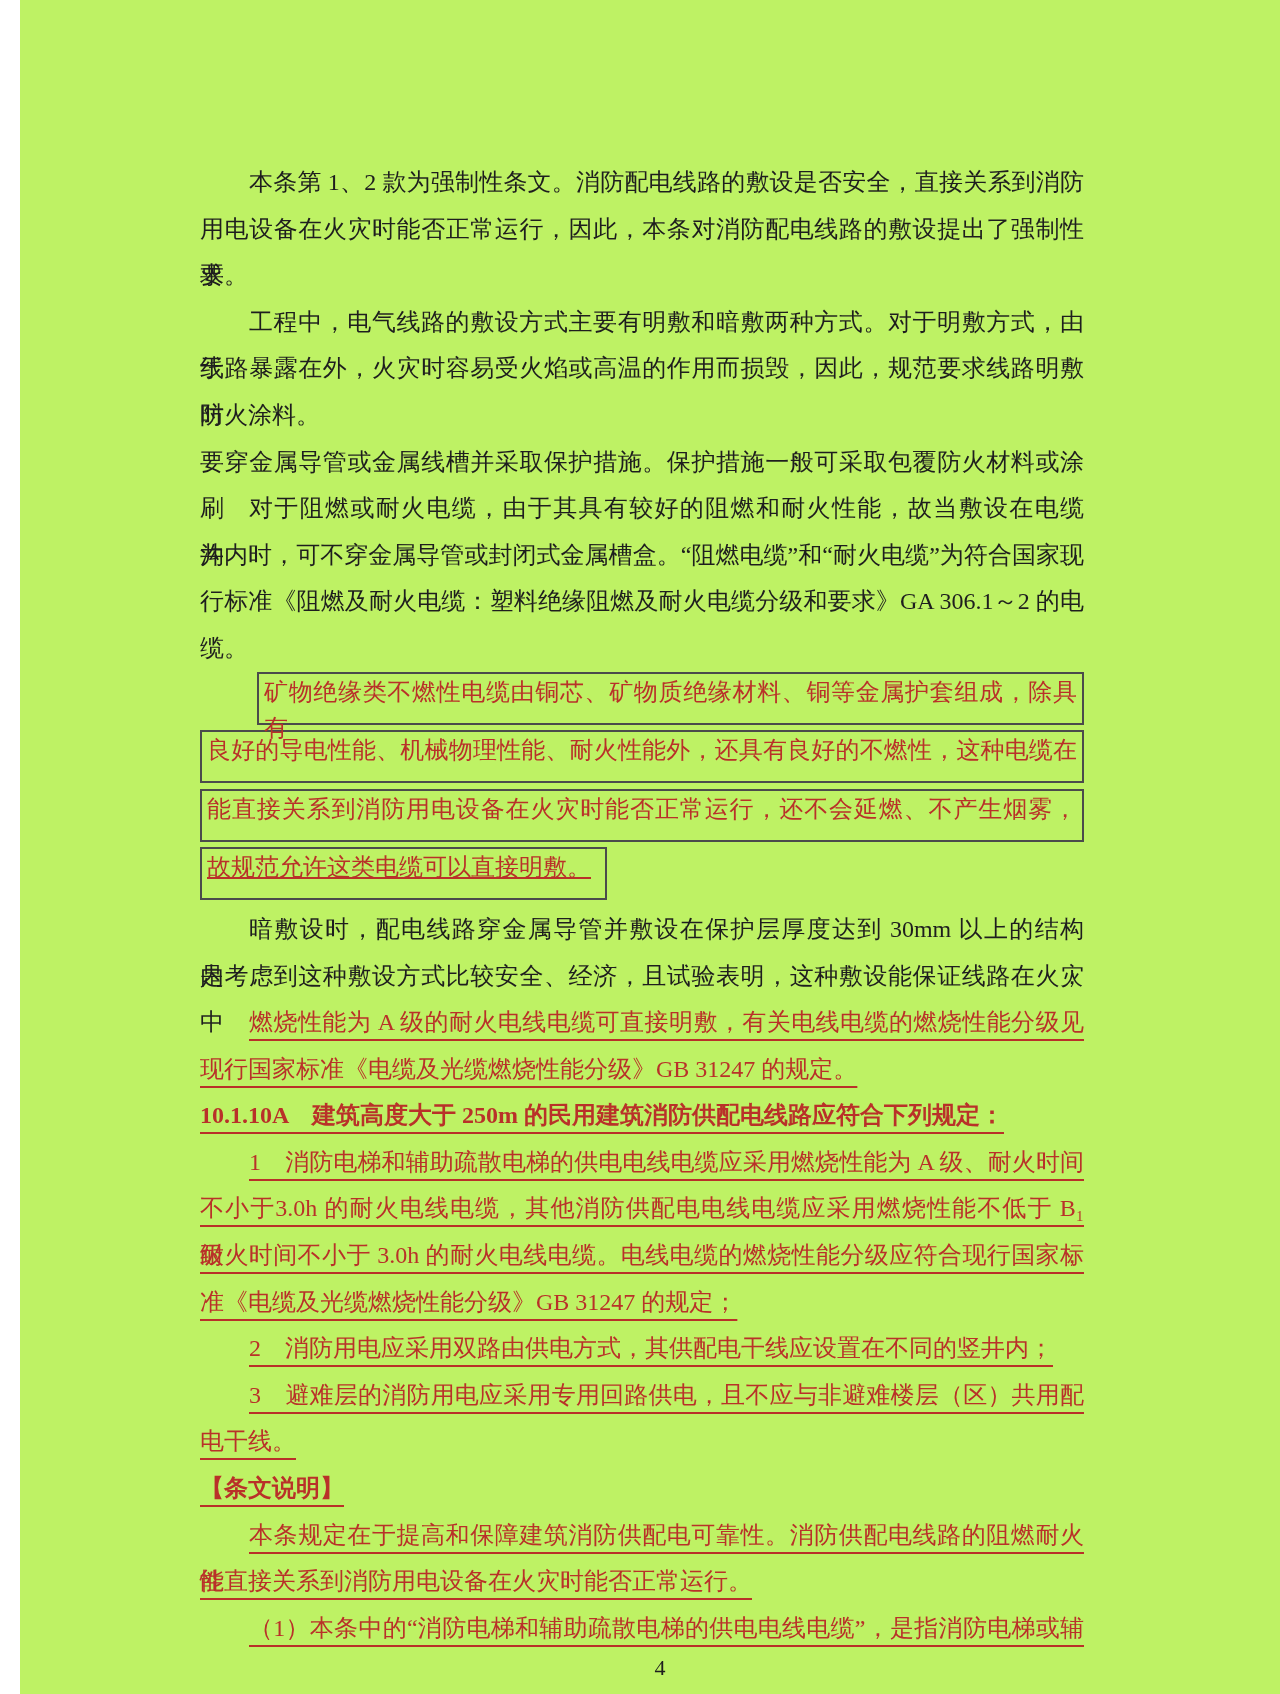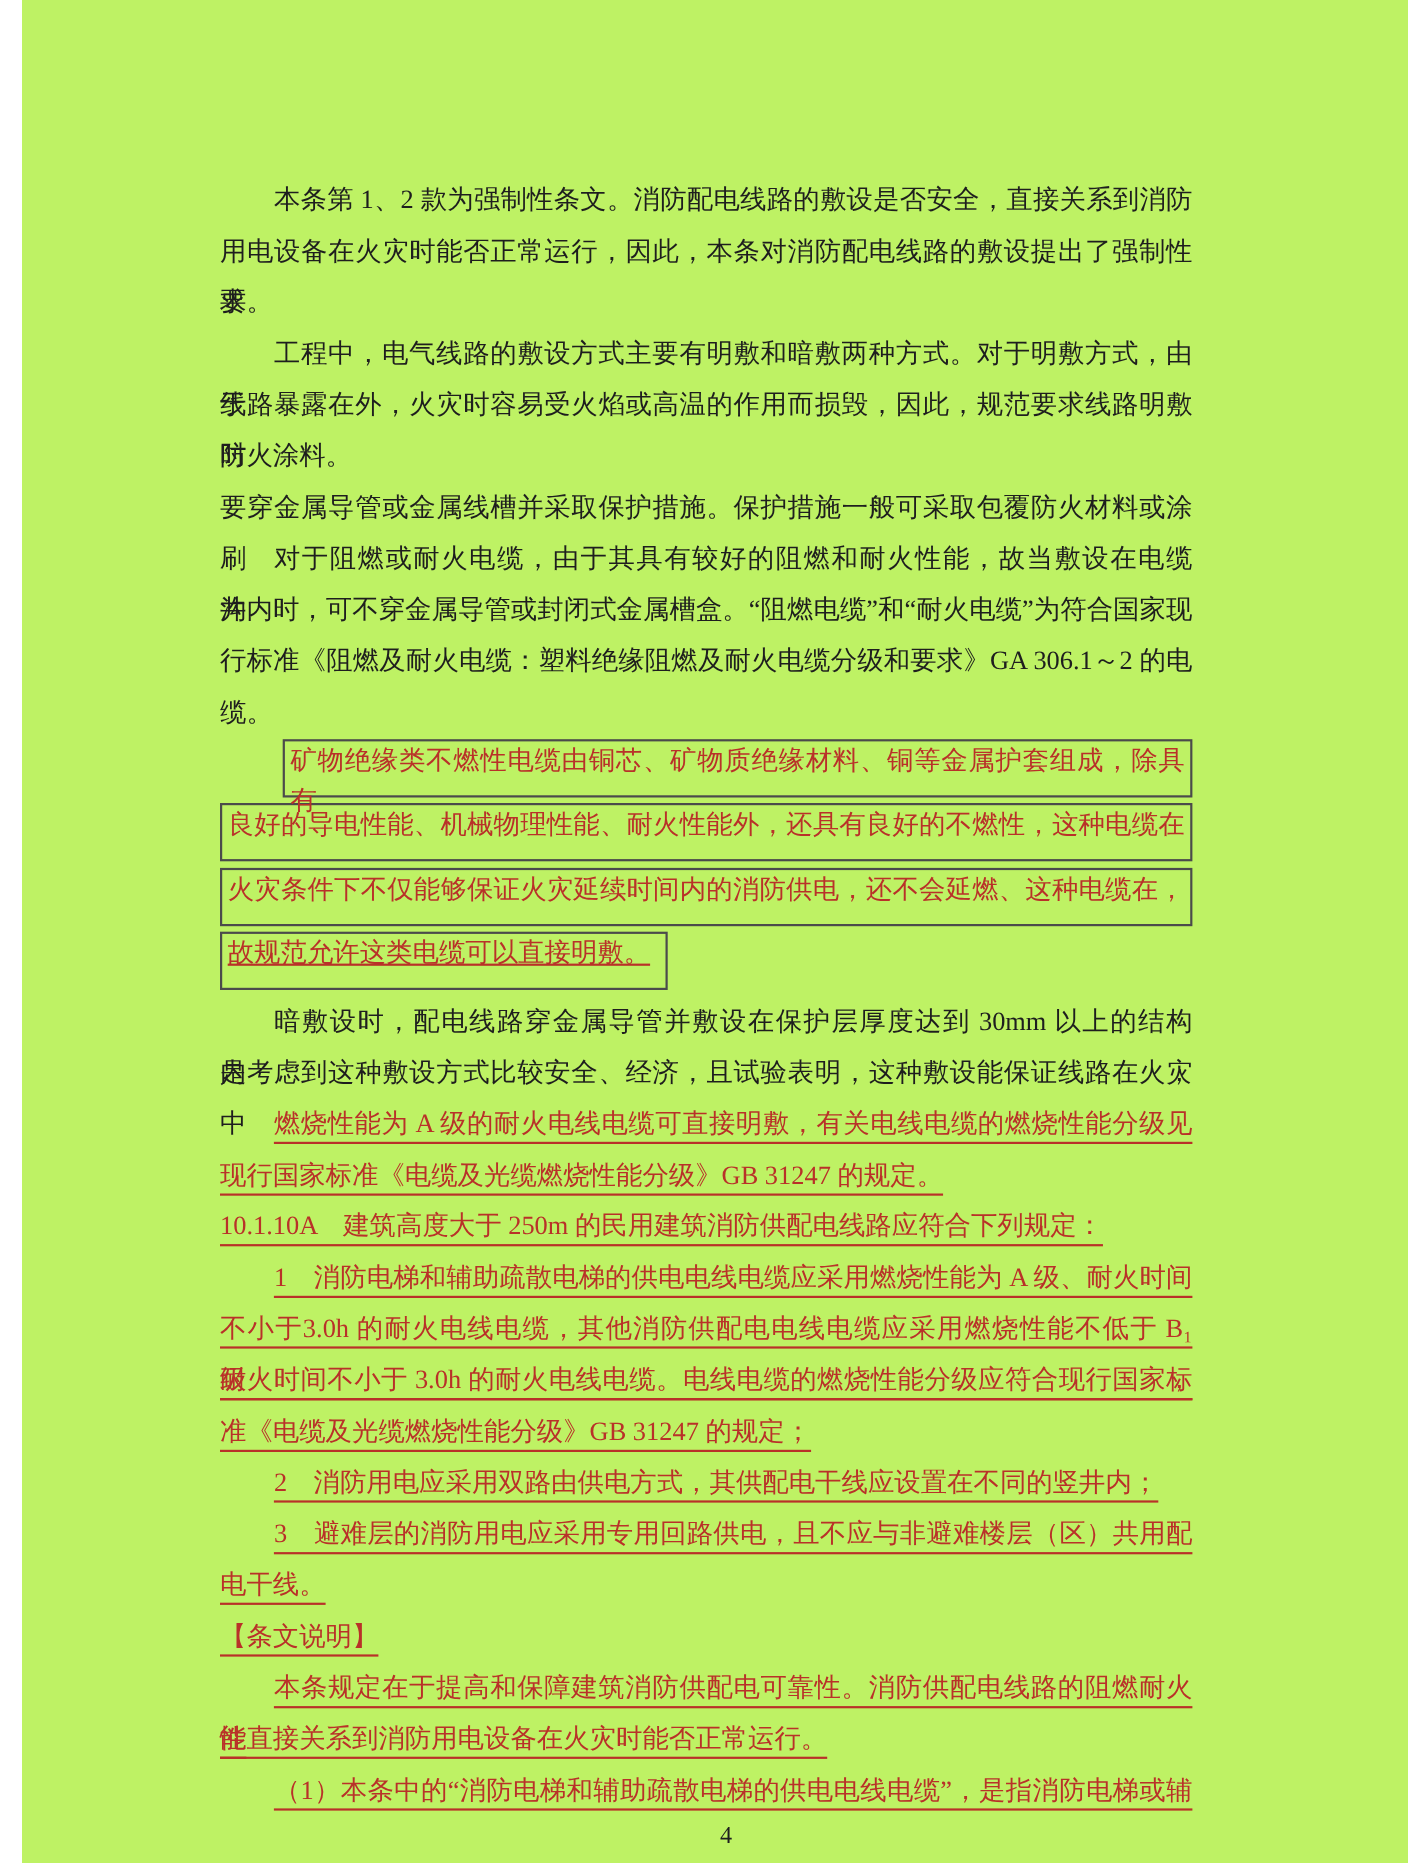--- a/index.html
+++ b/index.html
@@ -35,21 +35,21 @@
     text-align-last: justify;
   }
   .indent { text-indent: 49px; }
   .red-text {
     color: #b93129;
     text-decoration: underline;
     text-decoration-color: #b93129;
     text-decoration-thickness: 2px;
     text-underline-offset: 9px;
   }
-  .bold { font-weight: 400; }
+  .bold { font-weight: 700; }
   .box {
     box-sizing: border-box;
     border: 2px solid #4b4b4b;
     height: 53px;
     line-height: 36px;
     margin-bottom: 5.6px;
     padding: 0 5px;
     color: #b93129;
   }
   .box.first { margin-left: 57px; }
@@ -88,21 +88,21 @@
       </div>
       <div class="block">
         <div class="ln indent fill">对于阻燃或耐火电缆，由于其具有较好的阻燃和耐火性能，故当敷设在电缆井、</div>
         <div class="ln fill">沟内时，可不穿金属导管或封闭式金属槽盒。“阻燃电缆”和“耐火电缆”为符合国家现</div>
         <div class="ln fill">行标准《阻燃及耐火电缆：塑料绝缘阻燃及耐火电缆分级和要求》GA 306.1～2 的电</div>
         <div class="ln">缆。</div>
       </div>
       <div class="block">
         <div class="ln box first fill">矿物绝缘类不燃性电缆由铜芯、矿物质绝缘材料、铜等金属护套组成，除具有</div>
         <div class="ln box full fill">良好的导电性能、机械物理性能、耐火性能外，还具有良好的不燃性，这种电缆在</div>
-        <div class="ln box full fill">火灾条件下不仅能够保证火灾延续时间内的消防供电，还不会延燃、这种电缆在，</div>
+        <div class="ln box full fill">能直接关系到消防用电设备在火灾时能否正常运行，还不会延燃、不产生烟雾，</div>
         <div class="ln box fit">故规范允许这类电缆可以直接明敷。</div>
       </div>
       <div class="block">
         <div class="ln indent fill">暗敷设时，配电线路穿金属导管并敷设在保护层厚度达到 30mm 以上的结构内，</div>
         <div class="ln fill">是考虑到这种敷设方式比较安全、经济，且试验表明，这种敷设能保证线路在火灾中</div>
       </div>
       <div class="block">
         <div class="ln red-text indent fill">燃烧性能为 A 级的耐火电线电缆可直接明敷，有关电线电缆的燃烧性能分级见</div>
         <div class="ln red-text">现行国家标准《电缆及光缆燃烧性能分级》GB 31247 的规定。</div>
       </div>

